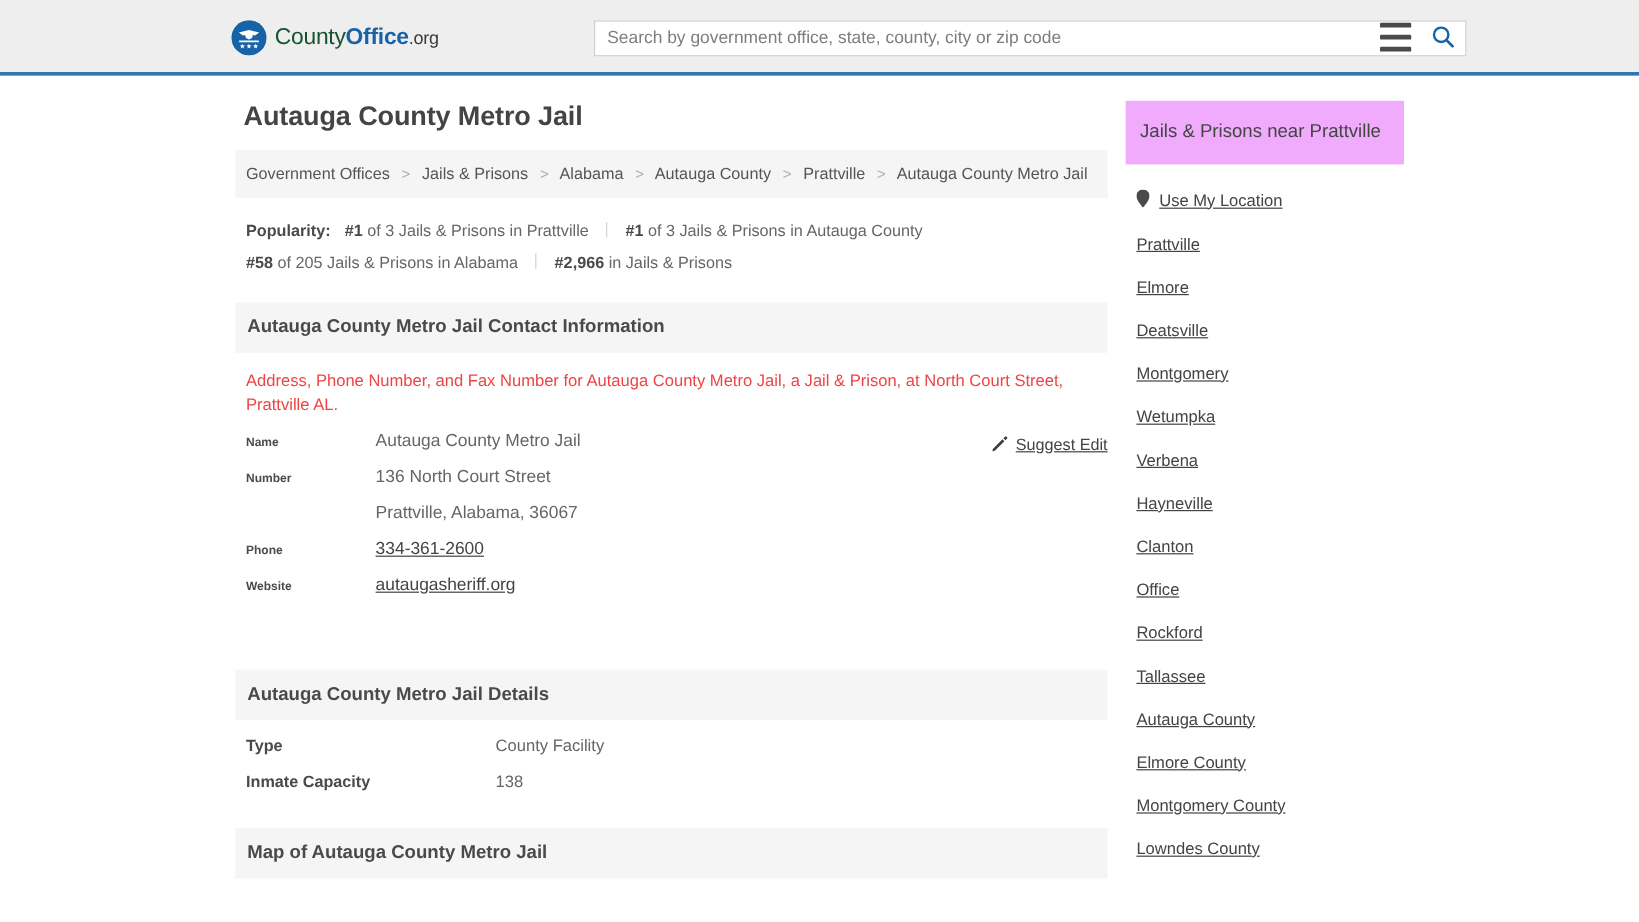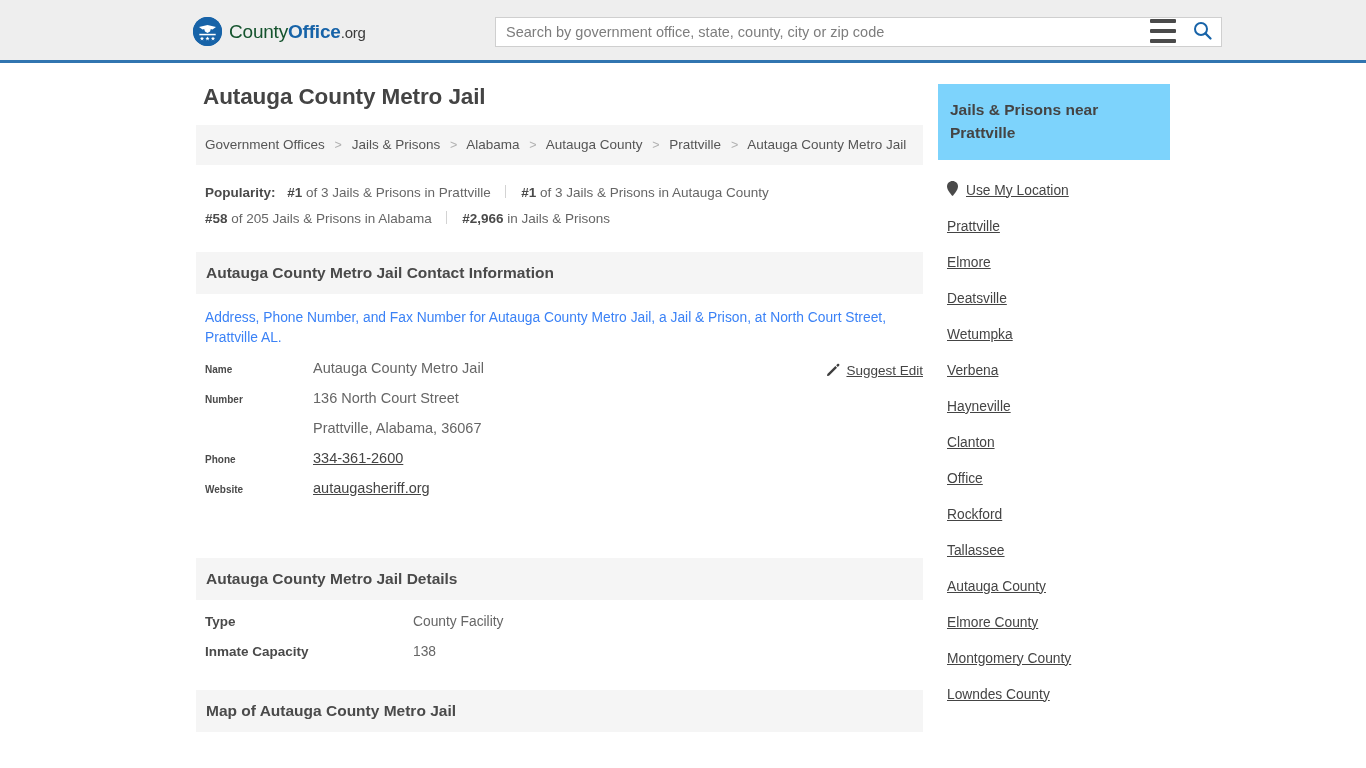--- a/index.html
+++ b/index.html
@@ -155,21 +155,21 @@
     background: #f5f5f5;
     font-size: 15.5px;
     font-weight: bold;
     color: #4a4a4a;
     padding: 12px 10px;
     margin-top: 20px;
   }
   .section-desc {
     font-size: 13.8px;
     line-height: 20px;
-    color: #3b82f6;
+    color: #ef4444;
     padding: 14px 9px 0 9px;
     max-width: 705px;
   }
 
   
   .info-table {
     position: relative;
     margin: 12px 0 0 0;
     padding: 0 9px;
   }
@@ -213,24 +213,24 @@
   .details-table .info-value { font-size: 13.8px; }
 
   .map-desc {
     font-size: 13.8px;
     color: #666666;
     padding: 15px 9px 0 9px;
   }
 
   
   .side-head {
-    background: #7dd3fc;
+    background: #f0abfc;
     padding: 14px 12px 16px 12px;
     font-size: 15.5px;
-    font-weight: bold;
+    font-weight: normal;
     color: #444444;
     line-height: 23px;
   }
   .side-list { margin-top: 12px; }
   .side-item {
     display: flex;
     align-items: center;
     gap: 8px;
     height: 36px;
     padding-left: 9px;
@@ -392,20 +392,23 @@
       <div class="side-item">
         <a href="#">Prattville</a>
       </div>
       <div class="side-item">
         <a href="#">Elmore</a>
       </div>
       <div class="side-item">
         <a href="#">Deatsville</a>
       </div>
       <div class="side-item">
+        <a href="#">Montgomery</a>
+      </div>
+      <div class="side-item">
         <a href="#">Wetumpka</a>
       </div>
       <div class="side-item">
         <a href="#">Verbena</a>
       </div>
       <div class="side-item">
         <a href="#">Hayneville</a>
       </div>
       <div class="side-item">
         <a href="#">Clanton</a>

